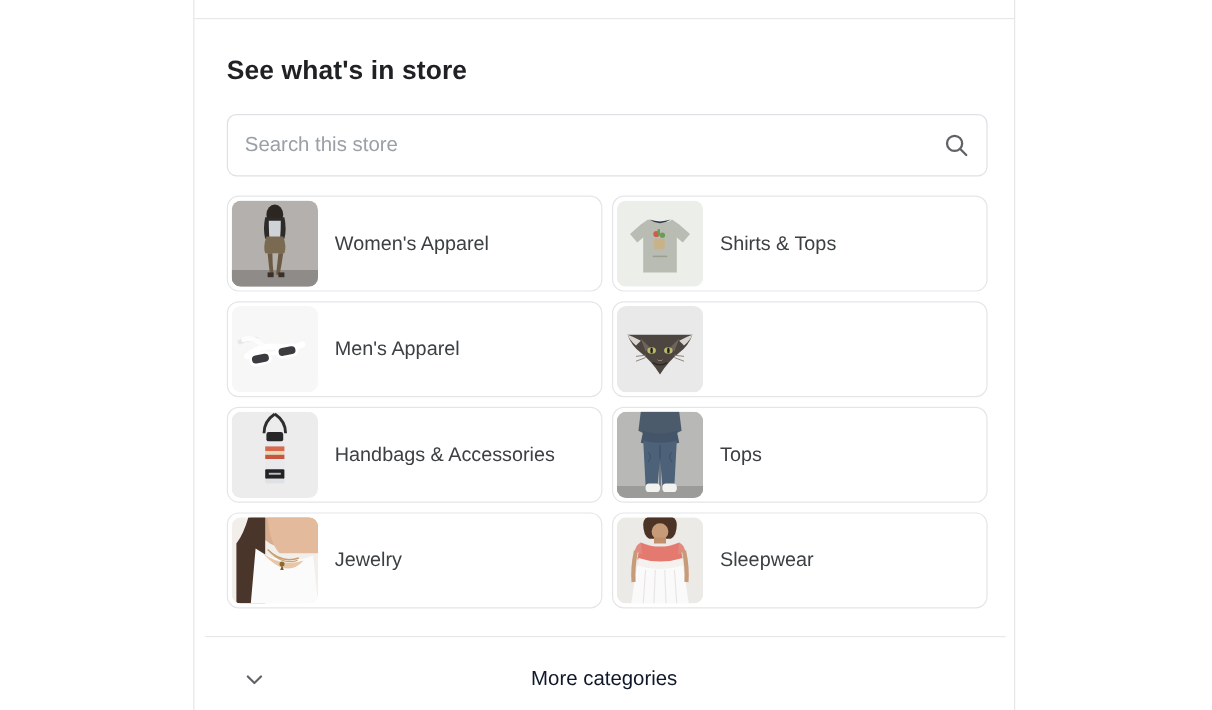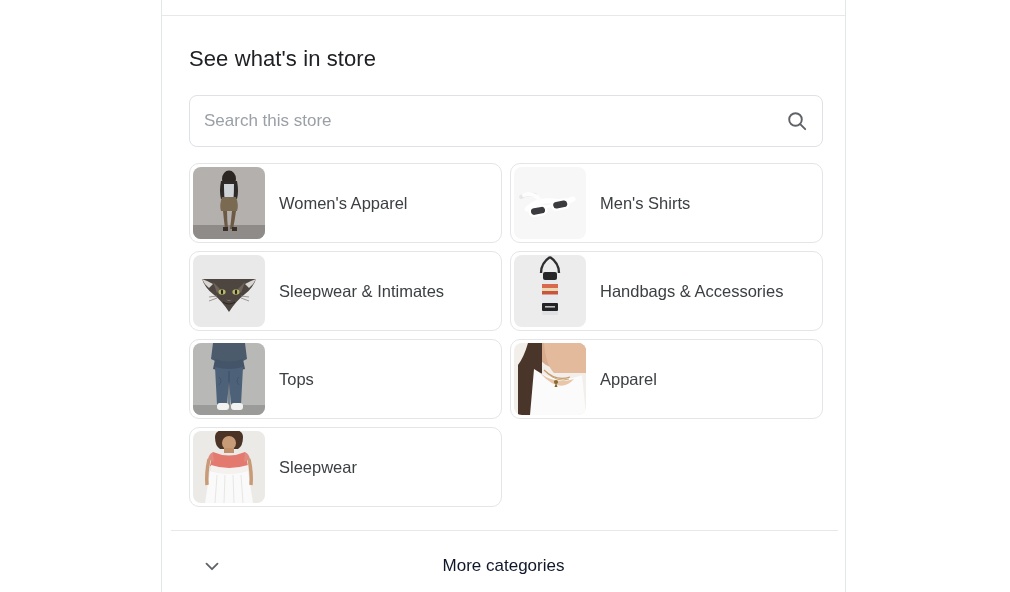--- a/index.html
+++ b/index.html
@@ -29,21 +29,21 @@
     width: 100%; height: 1px;
     background: #e6e8ea;
   }
 
   .card-body { position: absolute; left: 0; top: 56px; width: 100%; }
 
   .section-heading {
     margin: 0;
     padding: 29px 0 0 27px;
     font-size: 22px;
-    font-weight: 400;
+    font-weight: 700;
     line-height: 28px;
     color: #202124;
     letter-spacing: 0.1px;
   }
 
   
   .search-wrap {
     position: relative;
     margin: 22px 0 0 27px;
     width: 634px; height: 52px;
@@ -177,59 +177,73 @@
               <path d="M29 30 q-3 9 -1 14 l16 0 q2 -6 -1 -14 z" fill="#7b6a52"></path>
               <path d="M30 44 q1 10 2 18 l3 0 q-1 -10 -1 -18 z" fill="#6d5a45"></path>
               <path d="M39 44 q-1 10 -2 18 l3 0 q2 -10 3 -18 z" fill="#6d5a45"></path>
               <rect x="30" y="60" width="5" height="4" fill="#3b3029"></rect>
               <rect x="39" y="60" width="5" height="4" fill="#3b3029"></rect>
             </svg>
           </div>
           <span class="cat-label">Women's Apparel</span>
         </div>
 
+        <div class="cat-tile">
+          <div class="thumb">
+            <svg viewBox="0 0 72 72" preserveAspectRatio="xMidYMid slice">
+              <rect width="72" height="72" fill="#eceeea"></rect>
+              <path d="M26 16 L20 20 L11 28 L17 35 L22 31 L22 60 L50 60 L50 31 L55 35 L61 28 L52 20 L46 16 q-5 5 -20 0 z" fill="#b9bcb2"></path>
+              <path d="M27 16 q9 6 18 0 q-9 3 -18 0 z" fill="#2f3a4a"></path>
+              <rect x="31" y="32" width="9" height="9" rx="1.5" fill="#c8b28a"></rect>
+              <circle cx="33" cy="28" r="2.6" fill="#cf5d4e"></circle>
+              <circle cx="38" cy="29" r="2.2" fill="#6d9b54"></circle>
+              <rect x="34" y="24" width="2" height="5" fill="#6d9b54"></rect>
+              <rect x="30" y="46" width="12" height="1.3" fill="#9aa08f"></rect>
+            </svg>
+          </div>
+          <span class="cat-label">Shirts &amp; Tops</span>
+        </div>
 
         <div class="cat-tile">
           <div class="thumb">
             <svg viewBox="0 0 72 72" preserveAspectRatio="xMidYMid slice">
               <rect width="72" height="72" fill="#f7f7f8"></rect>
               <path d="M7 30 q6 -4 14 -2" stroke="#e6e7ea" stroke-width="4" fill="none" stroke-linecap="round"></path>
               <path d="M13 42 q10 -10 26 -8 q13 2 20 -2" stroke="#ffffff" stroke-width="5" fill="none" stroke-linecap="round"></path>
               <g transform="rotate(-11 36 40)">
                 <rect x="14" y="36" width="19" height="11" rx="5" fill="#ffffff"></rect>
                 <rect x="16.4" y="38.2" width="14.2" height="6.6" rx="3.3" fill="#3c3c40"></rect>
                 <rect x="37" y="34" width="19" height="11" rx="5" fill="#ffffff"></rect>
                 <rect x="39.4" y="36.2" width="14.2" height="6.6" rx="3.3" fill="#3c3c40"></rect>
                 <rect x="32" y="37.5" width="6" height="3" fill="#ffffff"></rect>
               </g>
               <path d="M10 28 q8 -3 15 4" stroke="#fdfdfd" stroke-width="4" fill="none" stroke-linecap="round"></path>
             </svg>
           </div>
-          <span class="cat-label">Men's Shirts</span>
+          <span class="cat-label">Men's Apparel</span>
         </div>
 
         <div class="cat-tile">
           <div class="thumb">
             <svg viewBox="0 0 72 72" preserveAspectRatio="xMidYMid slice">
               <rect width="72" height="72" fill="#e9e9e9"></rect>
               <path d="M9 24 L63 24 q-3 9 -11 15 q-9 7 -16 18 q-7 -11 -16 -18 q-8 -6 -11 -15 z" fill="#4d453f"></path>
               <path d="M9 24 q6 2 11 5 l-4 4 q-5 -4 -7 -9 z" fill="#d8d5d2"></path>
               <path d="M63 24 q-6 2 -11 5 l4 4 q5 -4 7 -9 z" fill="#d8d5d2"></path>
               <path d="M20 27 l7 7 l-3 4 z" fill="#6e645c"></path>
               <path d="M52 27 l-7 7 l3 4 z" fill="#6e645c"></path>
               <ellipse cx="29" cy="37" rx="3.6" ry="2.7" fill="#b9b96a"></ellipse>
               <ellipse cx="43" cy="37" rx="3.6" ry="2.7" fill="#b9b96a"></ellipse>
               <ellipse cx="29" cy="37" rx="1.1" ry="2.4" fill="#231f1c"></ellipse>
               <ellipse cx="43" cy="37" rx="1.1" ry="2.4" fill="#231f1c"></ellipse>
               <path d="M33 44 q3 3 6 0 q-3 4 -6 0 z" fill="#c9a99b"></path>
               <path d="M30 47 q6 4 12 0" stroke="#2b2622" stroke-width="1" fill="none"></path>
               <path d="M24 41 l-8 1 M24 43 l-8 3 M48 41 l8 1 M48 43 l8 3" stroke="#8c8178" stroke-width="0.8"></path>
             </svg>
           </div>
-          <span class="cat-label">Sleepwear &amp; Intimates</span>
         </div>
 
         <div class="cat-tile">
           <div class="thumb">
             <svg viewBox="0 0 72 72" preserveAspectRatio="xMidYMid slice">
               <rect width="72" height="72" fill="#ececed"></rect>
               <path d="M36 2 q-9 6 -9 16" stroke="#2e2e30" stroke-width="2.4" fill="none"></path>
               <path d="M36 2 q9 6 9 16" stroke="#2e2e30" stroke-width="2.4" fill="none"></path>
               <rect x="29" y="17" width="14" height="8" rx="2" fill="#272729"></rect>
               <rect x="28" y="25" width="16" height="34" rx="3" fill="#e8e9ec"></rect>
@@ -270,21 +284,21 @@
               <path d="M14 0 q-4 14 -10 22 l0 50 l24 0 L28 0 z" fill="#4a352a"></path>
               <path d="M30 0 q2 22 10 30 l32 0 L72 0 z" fill="#e3bb9c"></path>
               <path d="M20 26 q22 16 48 6 l4 40 l-56 0 z" fill="#fbfbfb"></path>
               <path d="M26 30 q16 12 34 6 q-14 16 -34 -6 z" fill="#e9c6a8"></path>
               <path d="M30 27 q12 12 26 7" stroke="#c99a6f" stroke-width="1.2" fill="none"></path>
               <path d="M32 29 q11 11 23 7" stroke="#c9a873" stroke-width="1" fill="none"></path>
               <circle cx="42" cy="39" r="2.1" fill="#8a6a34"></circle>
               <path d="M42 40 l-1.5 4 l3 0 z" fill="#7c5f2e"></path>
             </svg>
           </div>
-          <span class="cat-label">Apparel</span>
+          <span class="cat-label">Jewelry</span>
         </div>
 
         <div class="cat-tile">
           <div class="thumb">
             <svg viewBox="0 0 72 72" preserveAspectRatio="xMidYMid slice">
               <rect width="72" height="72" fill="#eceae7"></rect>
               <path d="M22 6 q0 -8 14 -8 q14 0 14 8 q0 9 -5 12 l-18 0 q-5 -3 -5 -12 z" fill="#4b3425"></path>
               <circle cx="36" cy="12" rx="7" r="7" fill="#c89b78"></circle>
               <path d="M31 17 l10 0 l0 5 l-10 0 z" fill="#c08f6c"></path>
               <path d="M20 21 q16 7 32 0 l3 14 q-18 6 -38 0 z" fill="#e4796f"></path>

